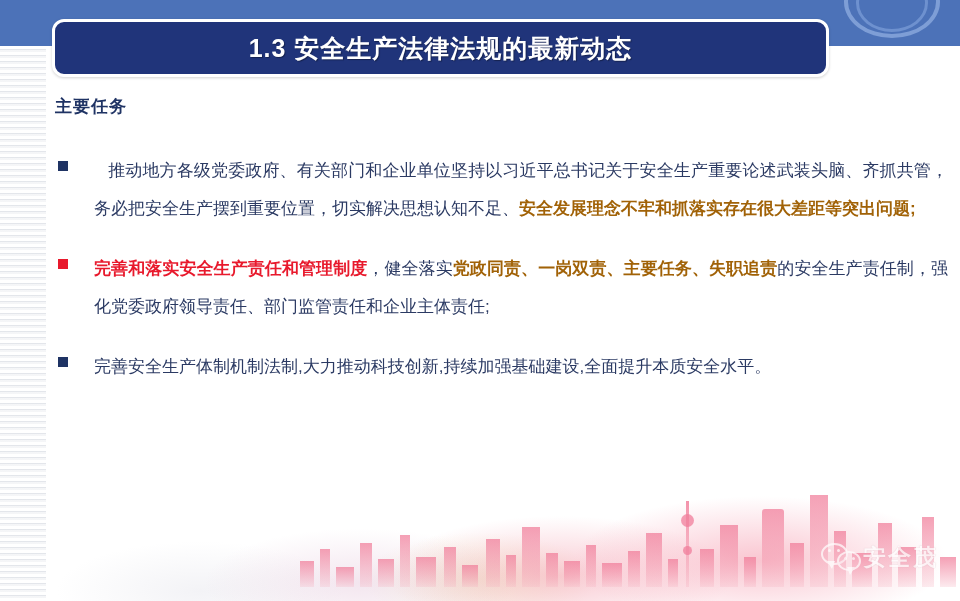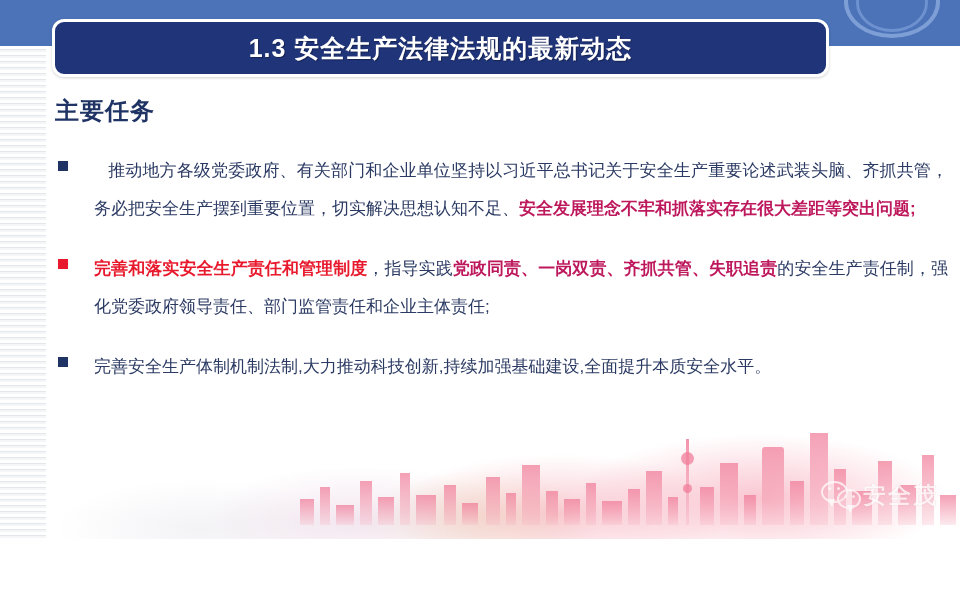--- a/index.html
+++ b/index.html
@@ -4,21 +4,21 @@
 <style>
   html,body{margin:0;padding:0;}
   body{
     width:960px;height:601px;
     background:#ffffff;
     font-family:"Liberation Sans","DejaVu Sans",sans-serif;
     overflow:hidden;
   }
   .slide{
     position:relative;
-    width:960px;height:539px;
+    width:960px;height:601px;
     background:#ffffff;
     overflow:hidden;
   }
 
   
   .banner{
     position:absolute;left:0;top:0;width:960px;height:46px;
     background:#4c72b8;
   }
   .banner-arc{
@@ -67,21 +67,21 @@
     font-size:25px;
     font-weight:bold;
     letter-spacing:1px;
     white-space:nowrap;
     text-shadow:1px 1px 1px rgba(0,0,0,.35);
   }
 
   
   .section-heading{
     position:absolute;left:55px;top:95px;
-    font-size:24px;font-weight:bold;color:#1f3364;
+    font-size:17px;font-weight:bold;color:#1f3364;
     letter-spacing:1px;
   }
 
   
   .bullets{
     position:absolute;left:58px;top:152px;
     width:890px;
   }
   .bullet-row{
     display:flex;
@@ -96,21 +96,21 @@
   }
   .bullet-mark.red{background:#e8192c;}
   .bullet-body{
     flex:1 1 auto;
     font-size:17px;
     line-height:38px;
     color:#2b3a63;
     text-align:justify;
     text-justify:inter-ideograph;
   }
-  .bullet-body b{font-weight:bold;color:#be185d;}
+  .bullet-body b{font-weight:bold;color:#a16207;}
   .bullet-body .red{color:#e8192c;font-weight:bold;}
   .bullet-body .ind{display:inline-block;width:14px;}
 
   
   .skyline{
     position:absolute;left:0;bottom:0;width:960px;height:150px;
     pointer-events:none;
     overflow:hidden;
   }
   .sky-wash{
@@ -193,21 +193,21 @@
 
   <div class="bullets">
 
     <div class="bullet-row">
       <span class="bullet-mark" style="background: rgb(31, 51, 100);"></span>
       <div class="bullet-body"><span class="ind"></span><span>推动地方各级党委政府、有关部门和企业单位坚持以习近平总书记关于安全生产重要论述武装头脑、齐抓共管，务必把安全生产摆到重要位置，切实解决思想认知不足、</span><b>安全发展理念不牢和抓落实存在很大差距等突出问题;</b></div>
     </div>
 
     <div class="bullet-row">
       <span class="bullet-mark red" style="background: rgb(232, 25, 44);"></span>
-      <div class="bullet-body"><span class="red">完善和落实安全生产责任和管理制度</span><span>，指导实践</span><b>党政同责、一岗双责、齐抓共管、失职追责</b><span>的安全生产责任制，强化党委政府领导责任、部门监管责任和企业主体责任;</span></div>
+      <div class="bullet-body"><span class="red">完善和落实安全生产责任和管理制度</span><span>，健全落实</span><b>党政同责、一岗双责、主要任务、失职追责</b><span>的安全生产责任制，强化党委政府领导责任、部门监管责任和企业主体责任;</span></div>
     </div>
 
 
     <div class="bullet-row">
       <span class="bullet-mark" style="background: rgb(31, 51, 100);"></span>
       <div class="bullet-body"><span>完善安全生产体制机制法制,大力推动科技创新,持续加强基础建设,全面提升本质安全水平。</span></div>
     </div>
 
   </div>
 

